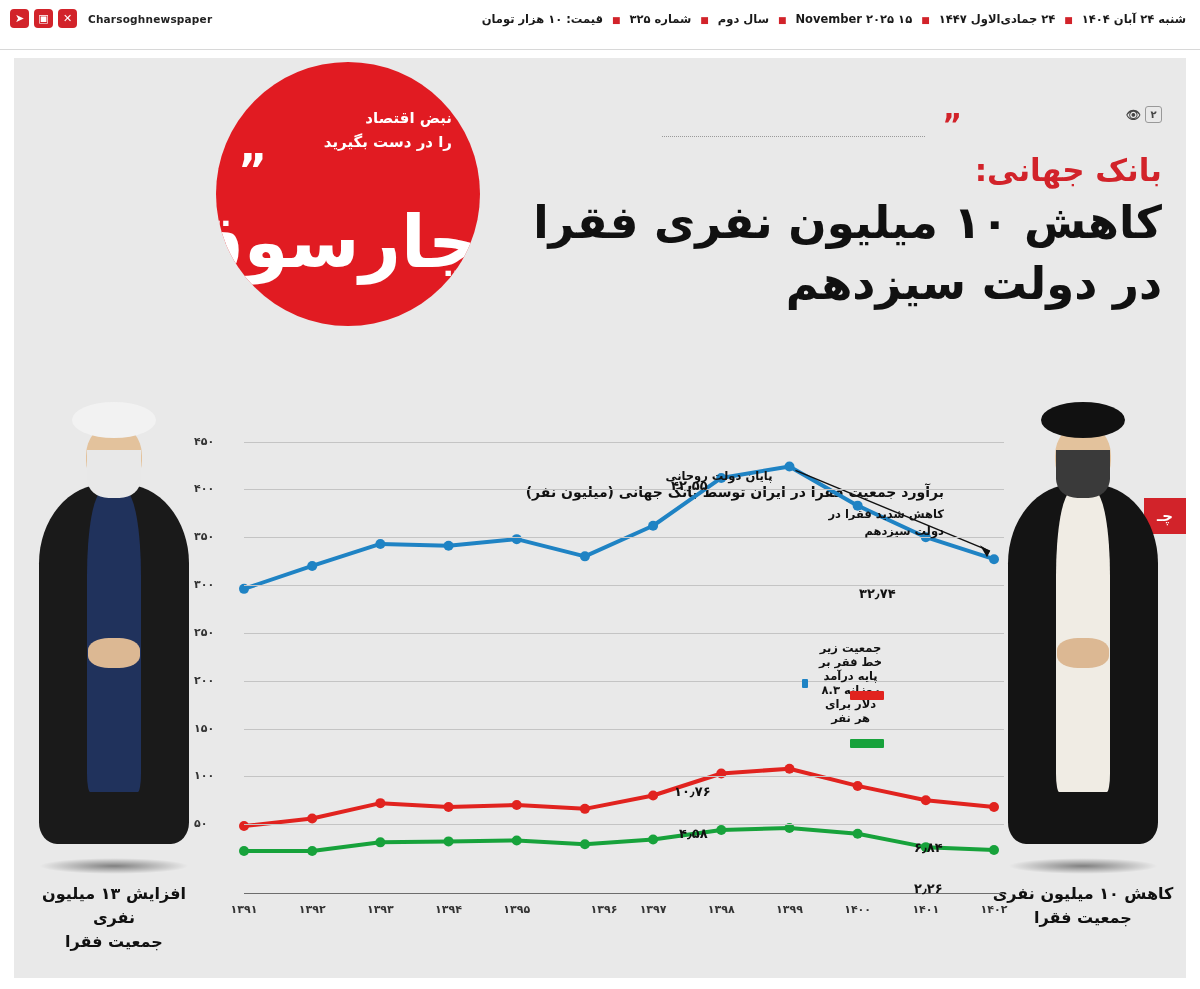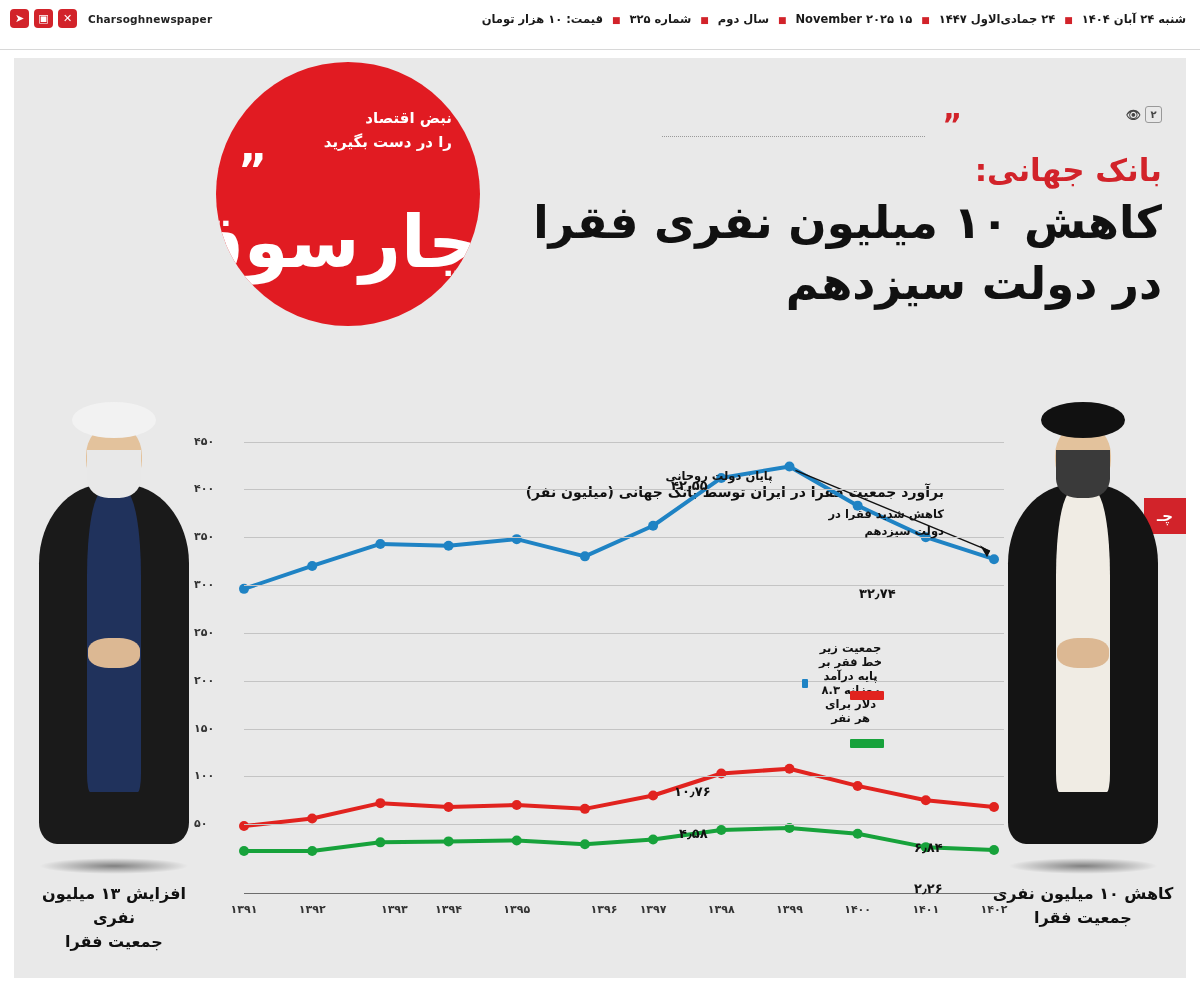--- a/index.html
+++ b/index.html
@@ -358,21 +358,21 @@
         <div class="grid-line" style="top: 254.696px;"></div>
         <div class="ytick" style="top: 254.696px;">۲۰۰</div>
         <div class="grid-line" style="top: 302.522px;"></div>
         <div class="ytick" style="top: 302.522px;">۱۵۰</div>
         <div class="grid-line" style="top: 350.348px;"></div>
         <div class="ytick" style="top: 350.348px;">۱۰۰</div>
         <div class="grid-line" style="top: 398.174px;"></div>
         <div class="ytick" style="top: 398.174px;">۵۰</div>
         <div class="xtick" style="left: 30px;">۱۳۹۱</div>
         <div class="xtick" style="left: 98.1818px;">۱۳۹۲</div>
-        <div class="xtick" style="left: 166.364px; margin-left: 14px;">۱۳۹۳</div>
+        <div class="xtick" style="left: 166.364px;">۱۳۹۳</div>
         <div class="xtick" style="left: 234.545px;">۱۳۹۴</div>
         <div class="xtick" style="left: 302.727px;">۱۳۹۵</div>
         <div class="xtick" style="left: 390px;">۱۳۹۶</div>
         <div class="xtick" style="left: 439.091px;">۱۳۹۷</div>
         <div class="xtick" style="left: 507.273px;">۱۳۹۸</div>
         <div class="xtick" style="left: 575.455px;">۱۳۹۹</div>
         <div class="xtick" style="left: 643.636px;">۱۴۰۰</div>
         <div class="xtick" style="left: 711.818px;">۱۴۰۱</div>
         <div class="xtick" style="left: 780px;">۱۴۰۲</div>
       </div>

